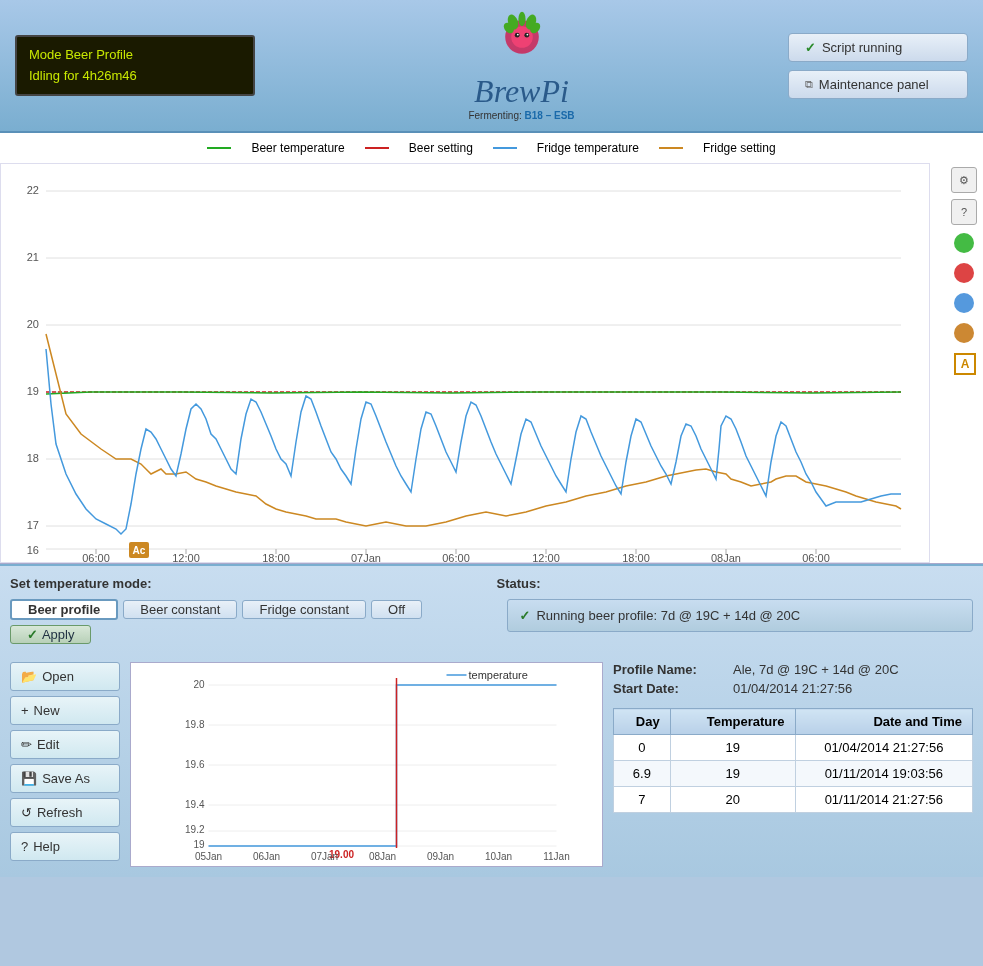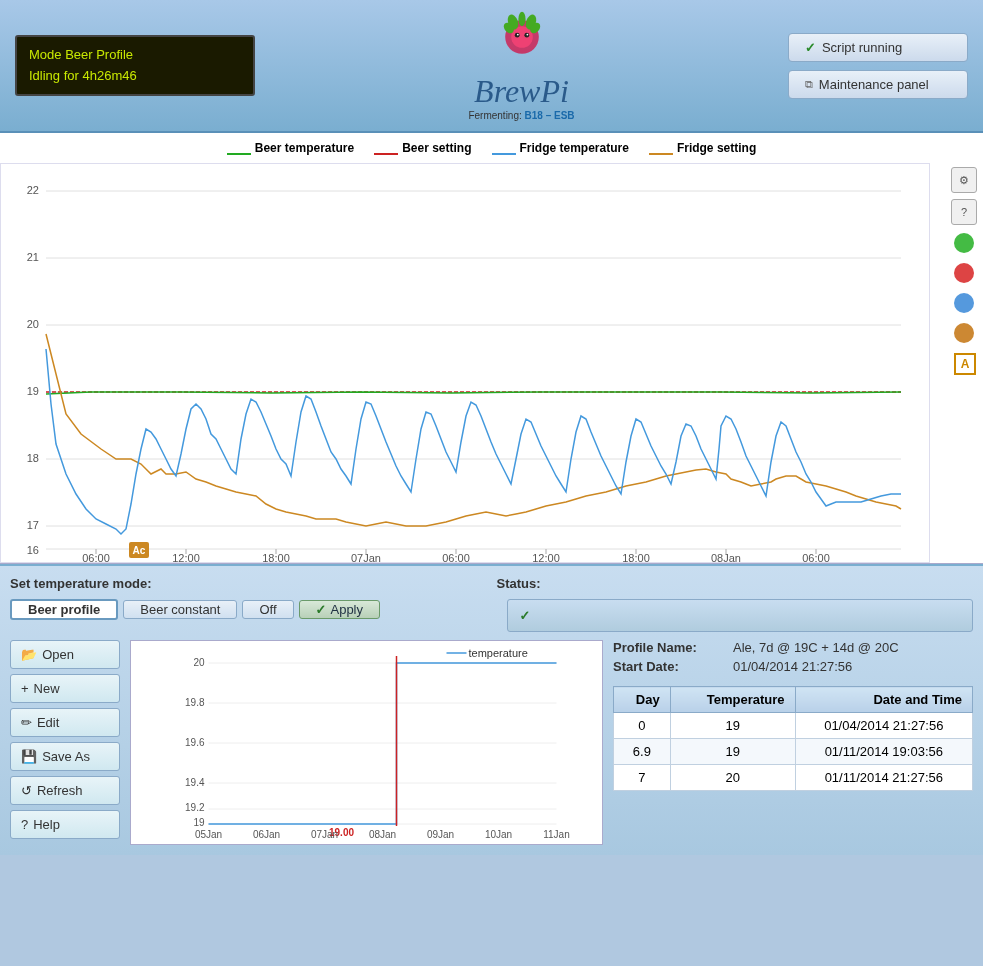--- a/index.html
+++ b/index.html
@@ -71,21 +71,21 @@
       margin: 0;
       border-bottom: 1px solid #aac;
     }
     .chart-legend {
       display: flex;
       justify-content: center;
       gap: 20px;
       padding: 8px;
       font-size: 12px;
     }
-    .legend-item { display: flex; align-items: flex-end; gap: 4px; font-weight: bold; }
+    .legend-item { display: flex; align-items: center; gap: 20px; }
     .legend-line { width: 24px; height: 2px; display: inline-block; }
     .chart-sidebar {
       position: absolute;
       right: 0;
       top: 0;
       display: flex;
       flex-direction: column;
       gap: 6px;
       padding: 4px;
     }
@@ -403,31 +403,33 @@
 </div>
 
 <div class="control-section">
 
   <div style="display:flex; align-items:flex-start; gap:10px; margin-bottom:8px;">
     <div style="flex:1;">
       <div class="set-temp-label">Set temperature mode:</div>
       <div class="mode-tabs">
         <button class="tab-btn active">Beer profile</button>
         <button class="tab-btn">Beer constant</button>
+        <button class="tab-btn">Fridge constant</button>
         <button class="tab-btn off-btn">Off</button>
         <button class="tab-btn apply-btn">
           <span class="apply-check">✓</span>
           <span>Apply</span>
         </button>
       </div>
     </div>
     <div style="flex:1;">
       <div class="set-temp-label">Status:</div>
       <div class="status-bar">
         <span class="status-check">✓</span>
+        <span>Running beer profile: 7d @ 19C + 14d @ 20C</span>
       </div>
     </div>
   </div>
 
   <div class="bottom-grid">
 
     <div class="action-buttons">
       <button class="action-btn">
         <span>📂</span>
         <span>Open</span>

